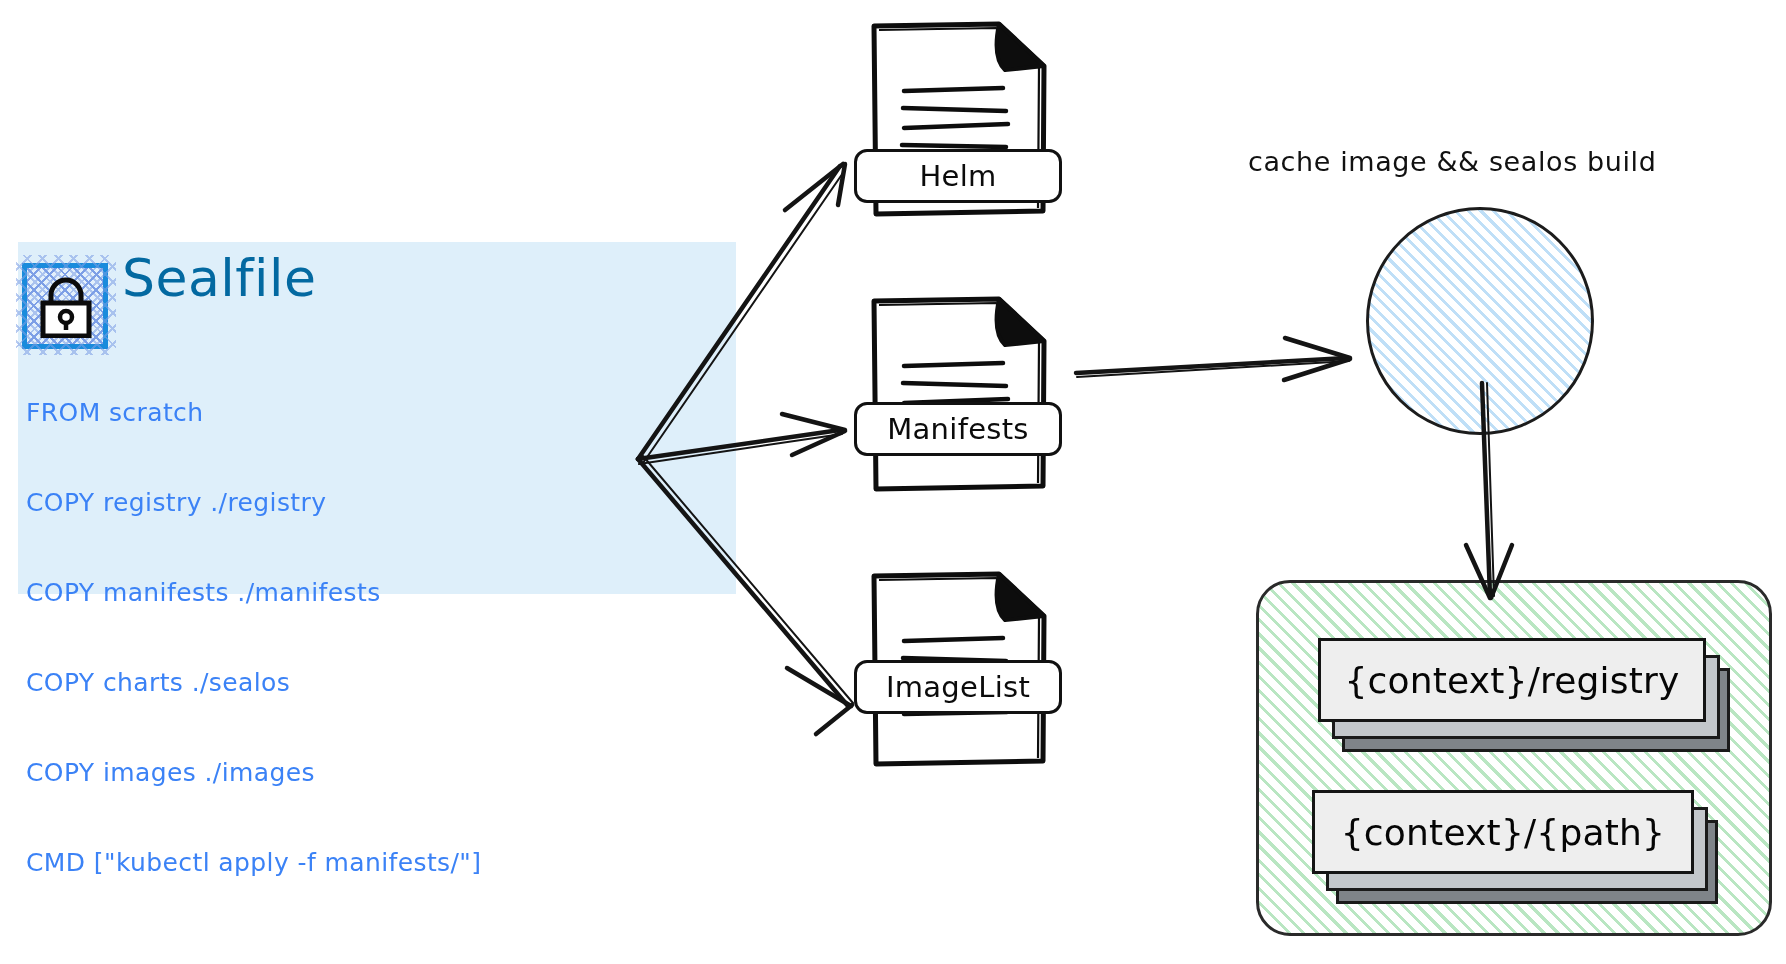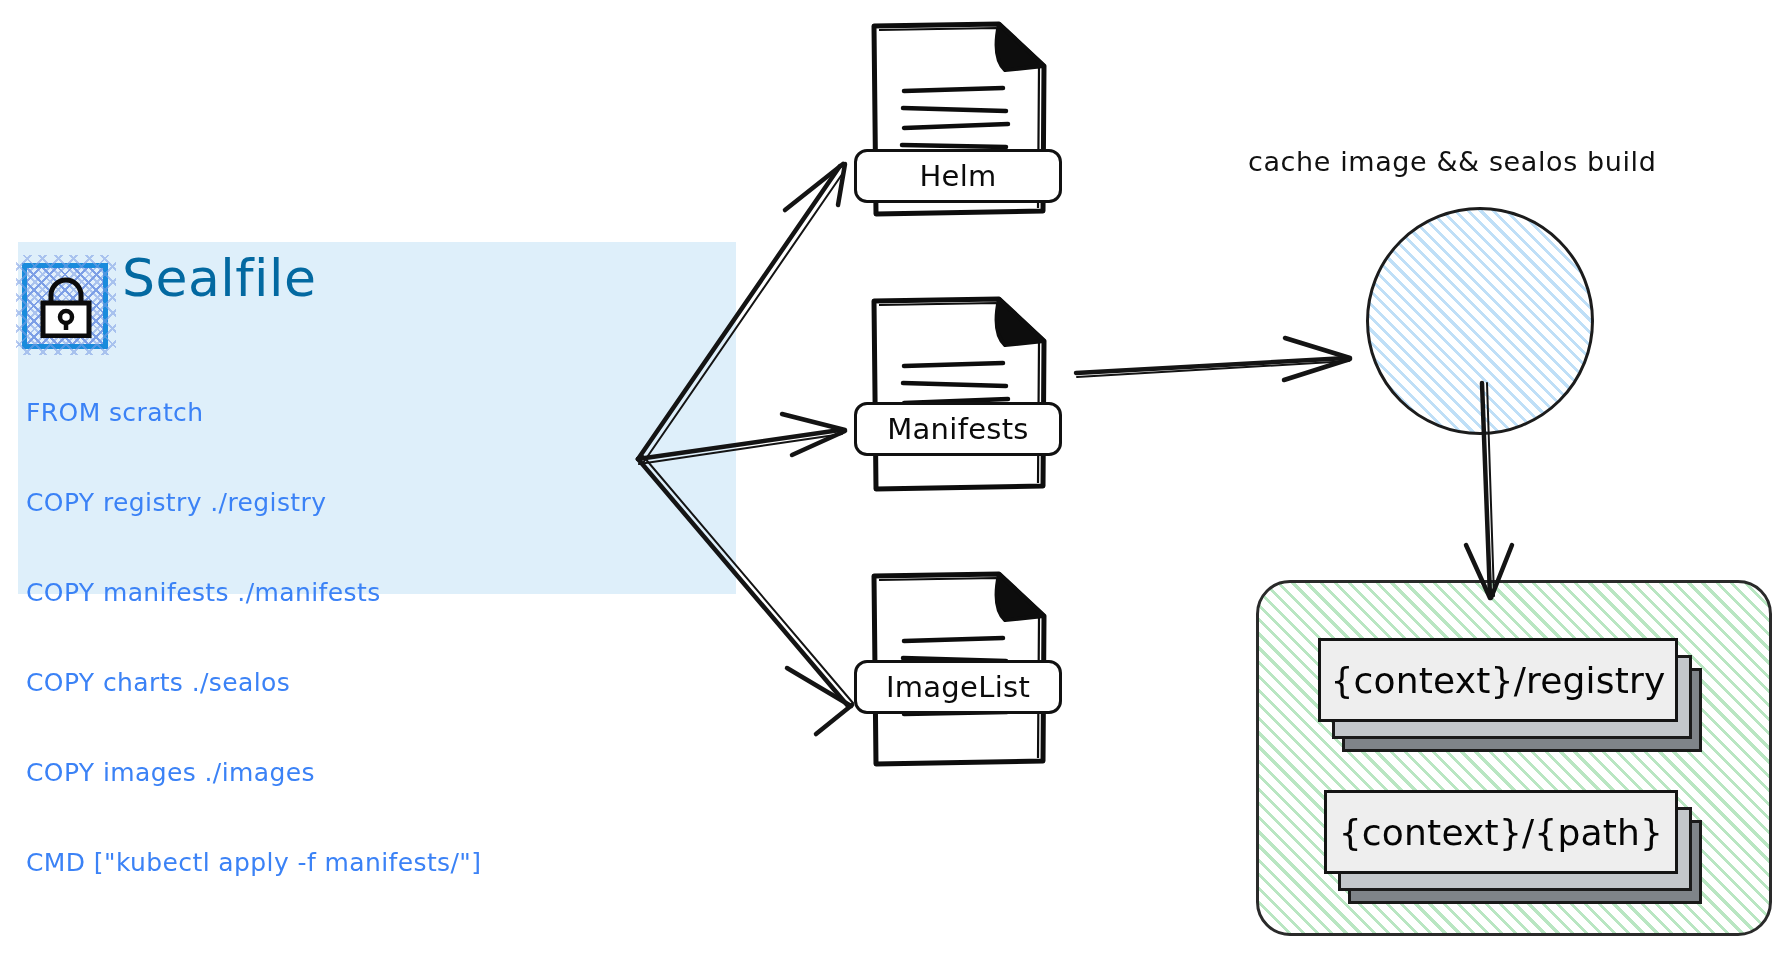--- a/index.html
+++ b/index.html
@@ -66,21 +66,21 @@
     border:3.5px solid #1c1c1c;
     background:repeating-linear-gradient(45deg,#bfdff7 0 3px,#ffffff 3px 9px);
     box-sizing:border-box;
   }
   #output-box{
     position:absolute;left:1256px;top:580px;width:516px;height:356px;
     border:3.5px solid #2a2a2a;border-radius:34px;
     background:repeating-linear-gradient(45deg,#b9e6c2 0 3px,#ffffff 3px 10px);
     box-sizing:border-box;
   }
-  .stack{position:absolute;}
+  .stack{position:absolute;padding-left:28px;}
   .stack .sh3{position:absolute;left:24px;top:30px;width:100%;height:100%;background:#7f8489;border:3px solid #1a1a1a;box-sizing:border-box;}
   .stack .sh2{position:absolute;left:14px;top:17px;width:100%;height:100%;background:#c3c7cb;border:3px solid #1a1a1a;box-sizing:border-box;}
   .stack .sh1{position:absolute;left:0;top:0;width:100%;height:100%;background:#eeeeee;border:3.5px solid #141414;box-sizing:border-box;
                display:flex;align-items:center;justify-content:center;}
   .stack .sh1 span{
     font-family:"DejaVu Sans",sans-serif;
     font-size:36px;color:#050505;letter-spacing:.2px;white-space:nowrap;
   }
 
   svg.layer{position:absolute;left:0;top:0;width:1786px;height:964px;overflow:visible;pointer-events:none;}
@@ -166,21 +166,21 @@
   <div id="output-box"></div>
 
   <div class="stack" style="left:1318px;top:638px;width:360px;height:84px;">
     <div class="sh3"></div>
     <div class="sh2"></div>
     <div class="sh1">
       <span>{context}/registry</span>
     </div>
   </div>
 
-  <div class="stack" style="left:1312px;top:790px;width:354px;height:84px;margin-left:12px;">
+  <div class="stack" style="left:1312px;top:790px;width:354px;height:84px;">
     <div class="sh3"></div>
     <div class="sh2"></div>
     <div class="sh1">
       <span>{context}/{path}</span>
     </div>
   </div>
 
   <svg class="layer" viewBox="0 0 1786 964">
     <g stroke="#141414" fill="none" stroke-width="4.5" stroke-linecap="round" stroke-linejoin="round">
 

